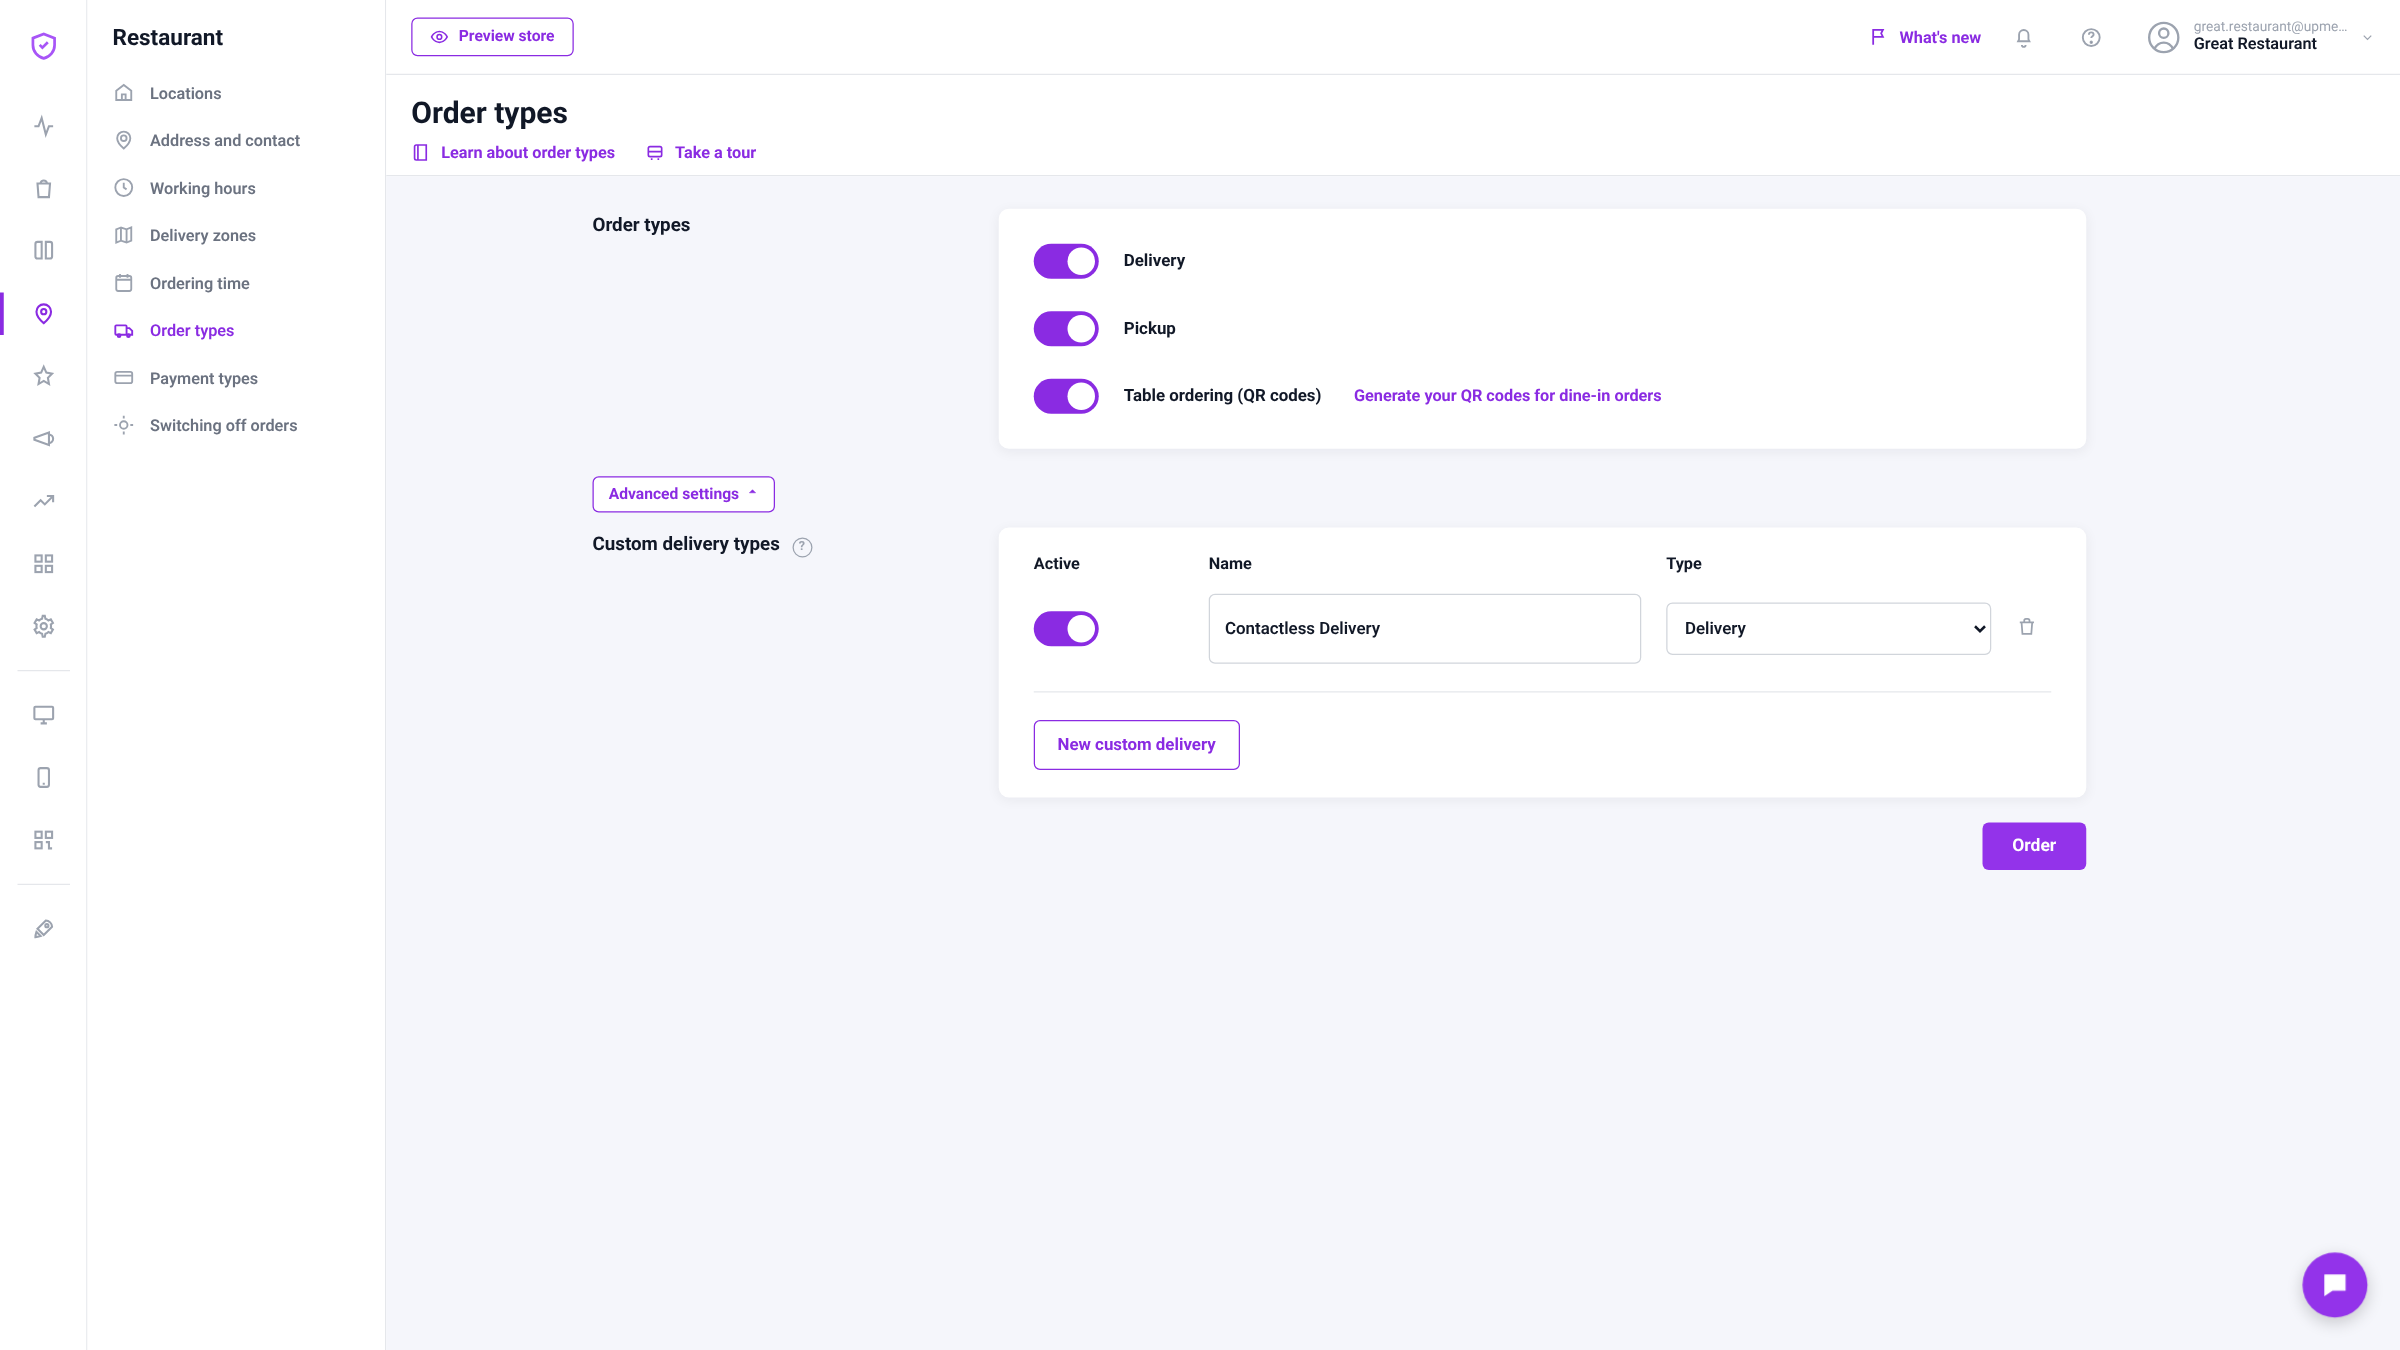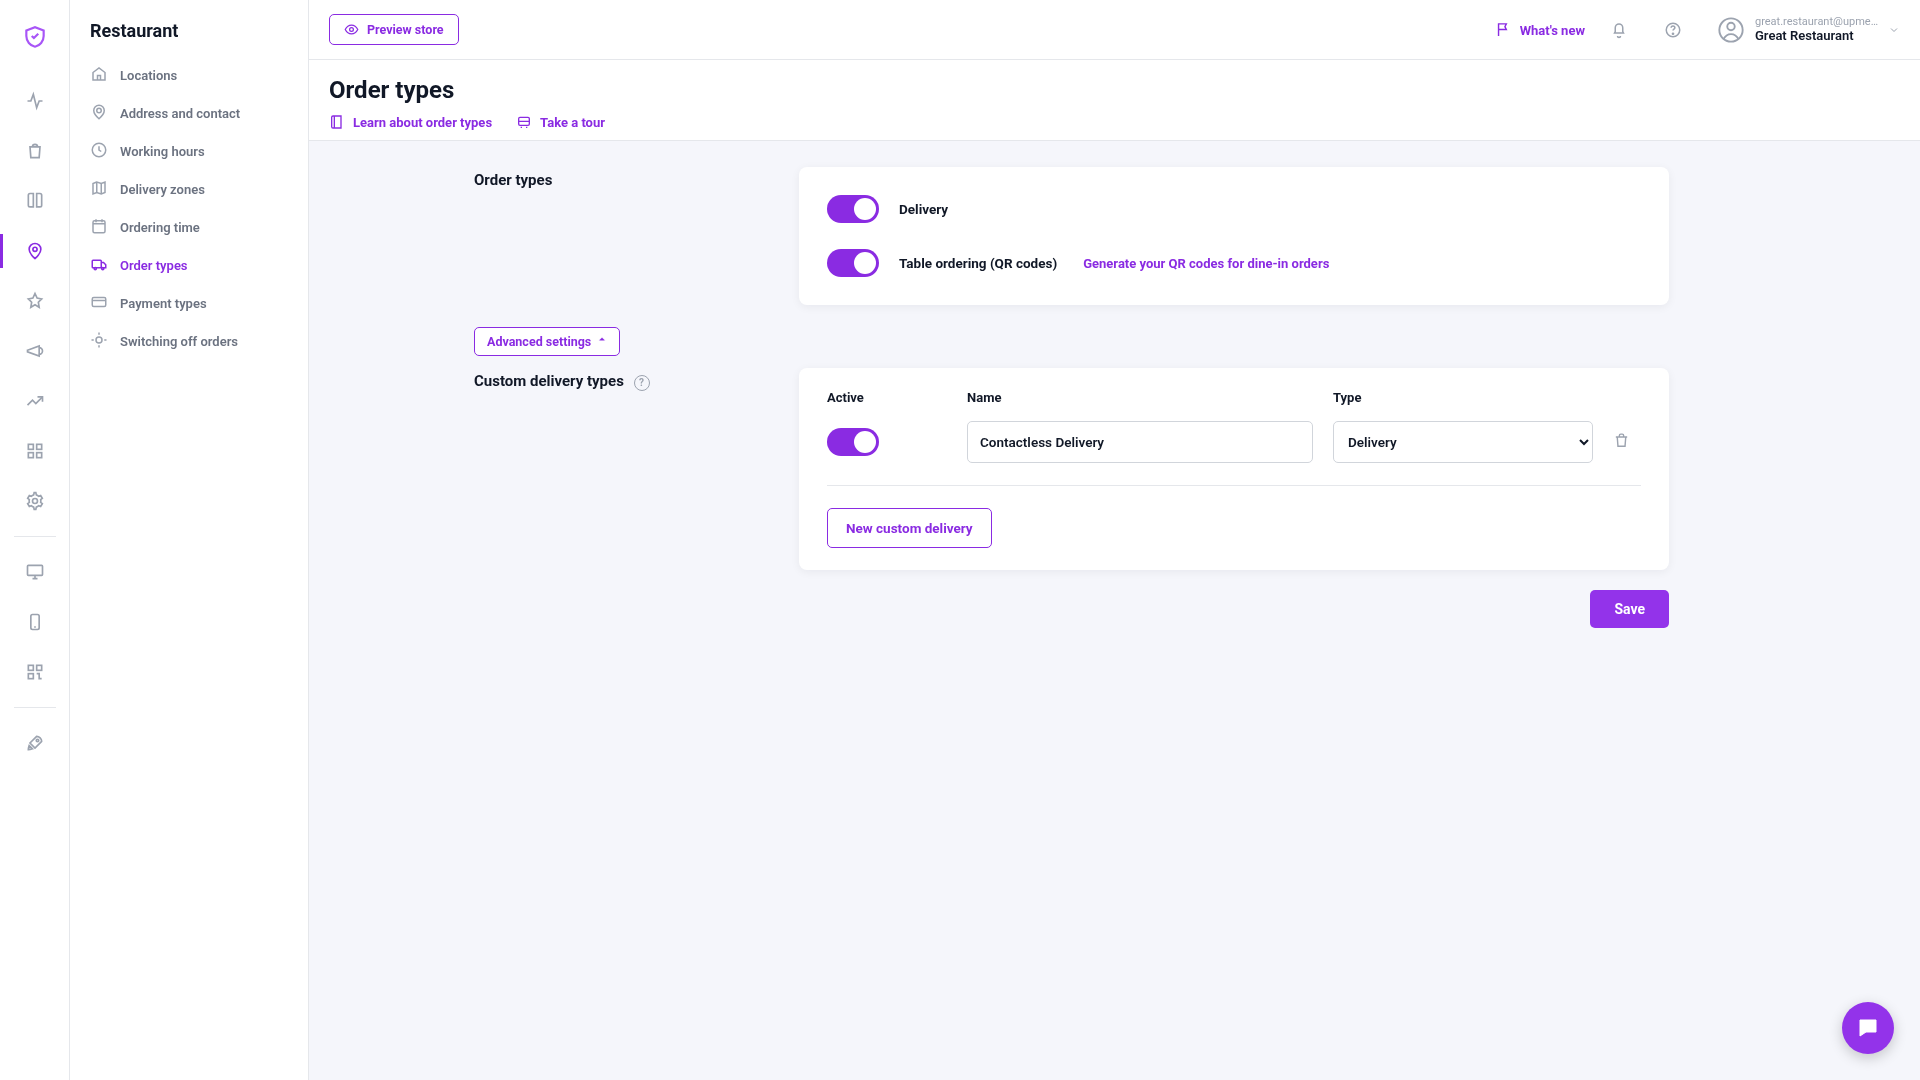--- a/index.html
+++ b/index.html
@@ -73,21 +73,21 @@
   .adv-btn-wrap{padding-left:145px;margin:22px 0 12px}
   .adv-btn{border:1px solid var(--purple);color:var(--purple);background:#fff;border-radius:5px;padding:6px 12px;font-weight:700;font-size:12.5px;display:inline-flex;align-items:flex-start;gap:6px;cursor:pointer}
   .adv-btn svg{width:10px;height:10px;stroke:var(--purple);fill:var(--purple)}
 
   .tbl-head{display:flex;gap:20px;font-weight:700;font-size:13px;margin-bottom:16px}
   .col-active{width:120px}
   .col-name{flex:1}
   .col-type{width:260px}
   .col-del{width:28px}
   .tbl-row{display:flex;gap:20px;align-items:center;padding-bottom:22px;border-bottom:1px solid var(--border)}
-  .tbl-row input[type=text]{width:100%;height:42px;border:1px solid #d1d5db;border-radius:5px;padding:0 12px;font-weight:600;font-size:13.5px;color:var(--dark)}
+  .tbl-row input[type=text]{width:100%;height:56px;border:1px solid #d1d5db;border-radius:5px;padding:0 12px;font-weight:600;font-size:13.5px;color:var(--dark)}
   .tbl-row select{width:100%;height:42px;border:1px solid #d1d5db;border-radius:5px;padding:0 10px;font-weight:600;font-size:13.5px;color:var(--dark);background:#fff}
   .trash{cursor:pointer}
   .trash svg{width:17px;height:17px;stroke:var(--icon-grey)}
 
   .new-btn{margin-top:22px;border:1px solid var(--purple);color:var(--purple);background:#fff;border-radius:5px;padding:11px 18px;font-weight:700;font-size:13.5px;cursor:pointer}
 
   .save-row{display:flex;justify-content:flex-end;max-width:1340px;padding-left:145px;margin-top:20px}
   .save-btn{background:var(--purple-dark);color:#fff;border:none;border-radius:5px;padding:11px 24px;font-weight:700;font-size:14px;cursor:pointer}
 
   .help-ico{display:inline-flex;width:16px;height:16px;border:1.5px solid var(--icon-grey);border-radius:50%;align-items:center;justify-content:center;font-size:10px;color:var(--icon-grey);margin-left:6px}
@@ -322,20 +322,24 @@
 
     <div class="row">
       <div class="label-col">
         <div class="section-title">Order types</div>
       </div>
       <div class="card-col">
         <div class="card">
           <div class="toggle-row">
             <div class="toggle"></div>
             <span class="toggle-label">Delivery</span>
+          </div>
+          <div class="toggle-row">
+            <div class="toggle"></div>
+            <span class="toggle-label">Pickup</span>
           </div>
           <div class="toggle-row">
             <div class="toggle"></div>
             <span class="toggle-label">Table ordering (QR codes)</span>
             <span class="inline-link">Generate your QR codes for dine-in orders</span>
           </div>
         </div>
       </div>
     </div>
 
@@ -378,21 +382,21 @@
                   <path d="M4 7h16M9 7V5a2 2 0 012-2h2a2 2 0 012 2v2M6 7l1 13h10l1-13"></path>
                 </svg>
             </div>
           </div>
           <button class="new-btn">New custom delivery</button>
         </div>
       </div>
     </div>
 
     <div class="save-row">
-      <button class="save-btn">Save</button>
+      <button class="save-btn">Order</button>
     </div>
 
   </div>
 </div>
 
 <div class="chat-fab">
   <svg viewBox="0 0 24 24">
       <path d="M4 4h16v12H10l-6 4V4z"></path>
     </svg>
 </div>

